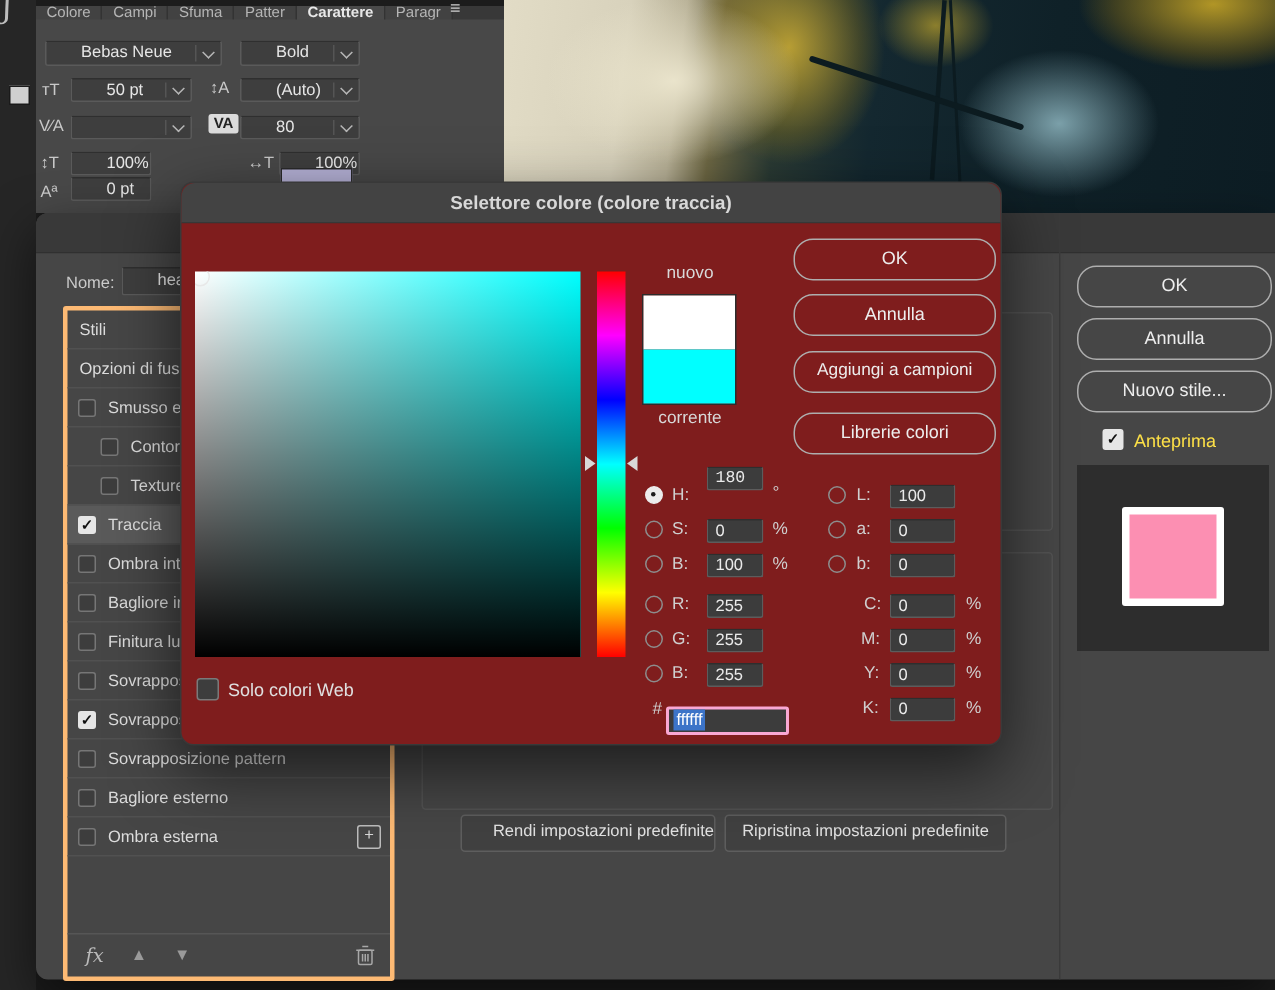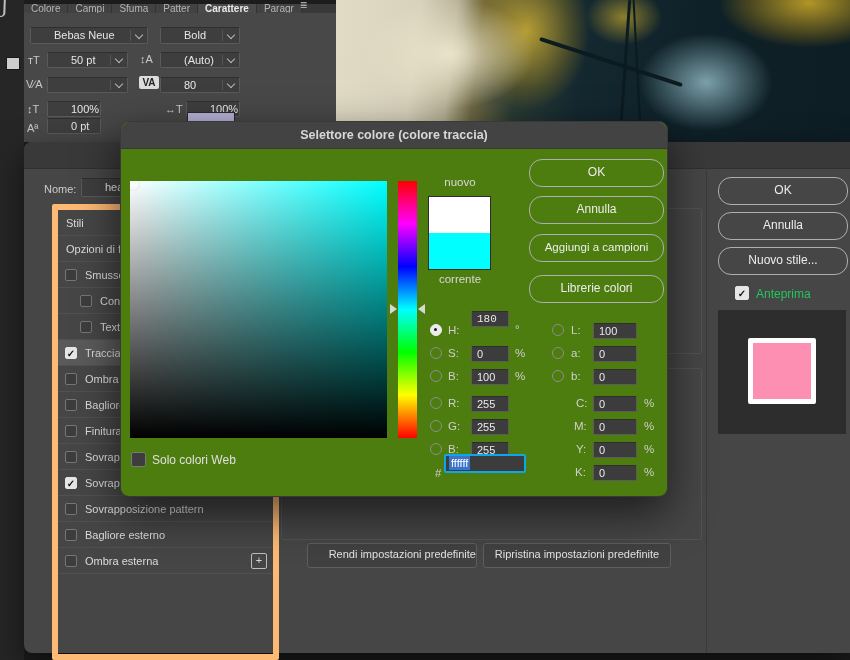--- a/index.html
+++ b/index.html
@@ -45,21 +45,21 @@
       linear-gradient(97deg,#e2dcc6 0%,#d8d2bc 16%,#b9b298 23%,#6e6844 28%,#2a3a34 36%,#142830 48%,#0f2128 70%,#0d1d24 100%);}
   .vine{position:absolute;background:#0c1b20;}
 
   
   #layer-dialog{left:24px;top:142px;width:826px;height:511px;background:#464646;
      border-radius:8px 0 0 8px;box-shadow:0 12px 34px rgba(0,0,0,.55);}
   #ld-titlebar{left:0;top:0;width:100%;height:26px;background:#393939;border-radius:8px 0 0 0;
      border-bottom:1px solid #303030;}
   #ld-divider{left:682px;top:0;width:1px;height:511px;background:#3a3a3a;}
   .label{color:#cbcbcb;}
-  #styles-box{left:28px;top:62px;width:215px;height:444px;border:6px solid #fdba74;border-radius:2px;}
+  #styles-box{left:18px;top:62px;width:215px;height:444px;border:3px solid #fdba74;border-radius:2px;}
   .style-row{position:relative;height:25px;border-bottom:1px solid #515151;display:flex;
      align-items:center;overflow:hidden;white-space:nowrap;}
   .style-row.selected{background:#5a5a5a;}
   .style-row .cb{margin-left:7px;}
   .style-row.indent .cb{margin-left:22px;}
   .style-row .lbl{margin-left:8px;color:#dcdcdc;}
   .style-row.noCb .lbl{margin-left:8px;}
   .cb{width:12px;height:12px;border:1px solid #767676;border-radius:2px;background:#3d3d3d;
       flex:0 0 auto;box-sizing:border-box;text-align:center;line-height:11px;font-size:10px;color:#111;}
   .cb.checked{background:#e6e6e6;border-color:#e6e6e6;font-weight:bold;}
@@ -72,21 +72,21 @@
   #trash-icon{position:absolute;right:10px;top:7px;}
   .groupbox{border:1px solid #525252;border-radius:3px;}
   .flat-btn{position:absolute;background:#414141;border:1px solid #5e5e5e;border-radius:3px;
       color:#e2e2e2;font-size:11px;text-align:center;line-height:21px;overflow:hidden;white-space:nowrap;}
   .pill{position:absolute;border:1px solid #aeaeae;border-radius:13px;color:#ededed;font-size:12px;
       text-align:center;line-height:24px;background:transparent;}
   #preview-box{left:694px;top:168px;width:128px;height:124px;background:#2d2d2d;}
   #preview-shape{position:absolute;left:30px;top:28px;width:58px;height:56px;border:5px solid #ffffff;border-radius:2px;}
 
   
-  #color-picker{left:120px;top:121px;width:548px;height:376px;background:#4d7c0f;
+  #color-picker{left:120px;top:121px;width:548px;height:376px;background:#7f1d1d;
      border:1px solid #393939;border-radius:9px;box-shadow:0 16px 44px rgba(0,0,0,.6);box-sizing:border-box;}
   #cp-titlebar{left:0;top:0;width:100%;height:26px;background:#434343;border-radius:9px 9px 0 0;
      border-bottom:1px solid #373737;text-align:center;font-weight:bold;font-size:12.5px;
      line-height:26px;color:#d8d8d8;}
   #sb-field{left:9px;top:59px;width:257px;height:257px;overflow:hidden;
      background:linear-gradient(to bottom,rgba(0,0,0,0) 0%,#000 100%),
                 linear-gradient(to right,#ffffff 0%,#00ffff 100%);}
   #sb-marker{position:absolute;left:-3px;top:-3px;width:11px;height:11px;border:1.5px solid #e8e8e8;
      border-radius:50%;}
   #hue-bar{left:277px;top:59px;width:19px;height:257px;
@@ -100,22 +100,22 @@
   .swatch-half{position:absolute;left:0;width:100%;height:36px;}
   .cap{position:absolute;width:100px;text-align:center;color:#d8d8d8;font-size:11.5px;}
   .radio{position:absolute;width:12px;height:12px;border:1.5px solid #8d8d8d;border-radius:50%;
      box-sizing:border-box;}
   .radio.sel{background:#ececec;border-color:#ececec;}
   .radio.sel::after{content:"";position:absolute;left:3px;top:3px;width:3px;height:3px;
      background:#1c1c1c;border-radius:50%;}
   .flabel{position:absolute;color:#cfcfcf;font-size:11.5px;}
   .vfld{position:absolute;height:16px;background:#3c3c3c;border:1px solid #5c5c5c;border-top-color:#2e2e2e;
      border-radius:2px;color:#eaeaea;font-size:11px;line-height:15px;padding-left:5px;box-sizing:border-box;}
-  #hex-field{left:323px;top:332px;width:82px;height:19px;background:#3c3c3c;
-     border:2px solid #0ea5e9;border-radius:2px;line-height:15px;padding-left:3px;box-sizing:border-box;}
+  #hex-field{left:323px;top:349px;width:82px;height:19px;background:#3c3c3c;
+     border:2px solid #f9a8d4;border-radius:2px;line-height:15px;padding-left:3px;box-sizing:border-box;}
   #hex-sel{background:#3c74c8;color:#ffffff;font-size:11px;padding:1px 2px;}
   #web-cb{left:10px;top:330px;width:13px;height:13px;border:1px solid #7a7a7a;border-radius:2.5px;
      background:#3d3d3d;}
 </style>
 </head>
 <body>
 
 <div id="app">
 
   <div class="abs" id="left-strip">
@@ -245,33 +245,48 @@
         </div>
         <div class="style-row">
           <span class="cb"></span>
           <span class="lbl">Bagliore esterno</span>
         </div>
         <div class="style-row">
           <span class="cb"></span>
           <span class="lbl">Ombra esterna</span>
           <span class="plus-box">+</span>
         </div>
+        <div id="styles-toolbar">
+          <span id="fx-glyph">fx</span>
+          <span class="mini-arrow">▲</span>
+          <span class="mini-arrow">▼</span>
+          <svg id="trash-icon" width="13" height="14" viewBox="0 0 13 14">
+            <g fill="none" stroke="#a8a8a8" stroke-width="1">
+              <rect x="2" y="3.5" width="9" height="9.5" rx="1"></rect>
+              <line x1="0.5" y1="3.5" x2="12.5" y2="3.5"></line>
+              <line x1="4.5" y1="1" x2="8.5" y2="1"></line>
+              <line x1="4.7" y1="6" x2="4.7" y2="11"></line>
+              <line x1="6.5" y1="6" x2="6.5" y2="11"></line>
+              <line x1="8.3" y1="6" x2="8.3" y2="11"></line>
+            </g>
+          </svg>
+        </div>
       </div>
 
     <div class="abs groupbox" style="left:257px;top:66px;width:419px;height:144px;"></div>
     <div class="abs groupbox" style="left:257px;top:226px;width:419px;height:170px;"></div>
 
     <div class="flat-btn" style="left:283px;top:401px;width:168px;height:23px;text-align:right;">Rendi impostazioni predefinite</div>
     <div class="flat-btn" style="left:459px;top:401px;width:186px;height:23px;">Ripristina impostazioni predefinite</div>
 
     <div class="pill" style="left:694px;top:35px;width:128px;height:26px;">OK</div>
     <div class="pill" style="left:694px;top:70px;width:128px;height:26px;">Annulla</div>
     <div class="pill" style="left:694px;top:105px;width:128px;height:26px;">Nuovo stile...</div>
     <div class="cb checked abs" style="left:711px;top:144px;width:14px;height:14px;line-height:13px;">✓</div>
-    <div class="abs" style="left:732px;top:145px;color:#22c55e;font-size:12px;">Anteprima</div>
+    <div class="abs" style="left:732px;top:145px;color:#fde047;font-size:12px;">Anteprima</div>
     <div class="abs" id="preview-box">
       <div id="preview-shape" style="background: rgb(252, 143, 178);"></div>
     </div>
   </div>
 
   <div class="abs" id="color-picker">
     <div class="abs" id="cp-titlebar">Selettore colore (colore traccia)</div>
 
     <div class="abs" id="sb-field">
       <div id="sb-marker"></div>

